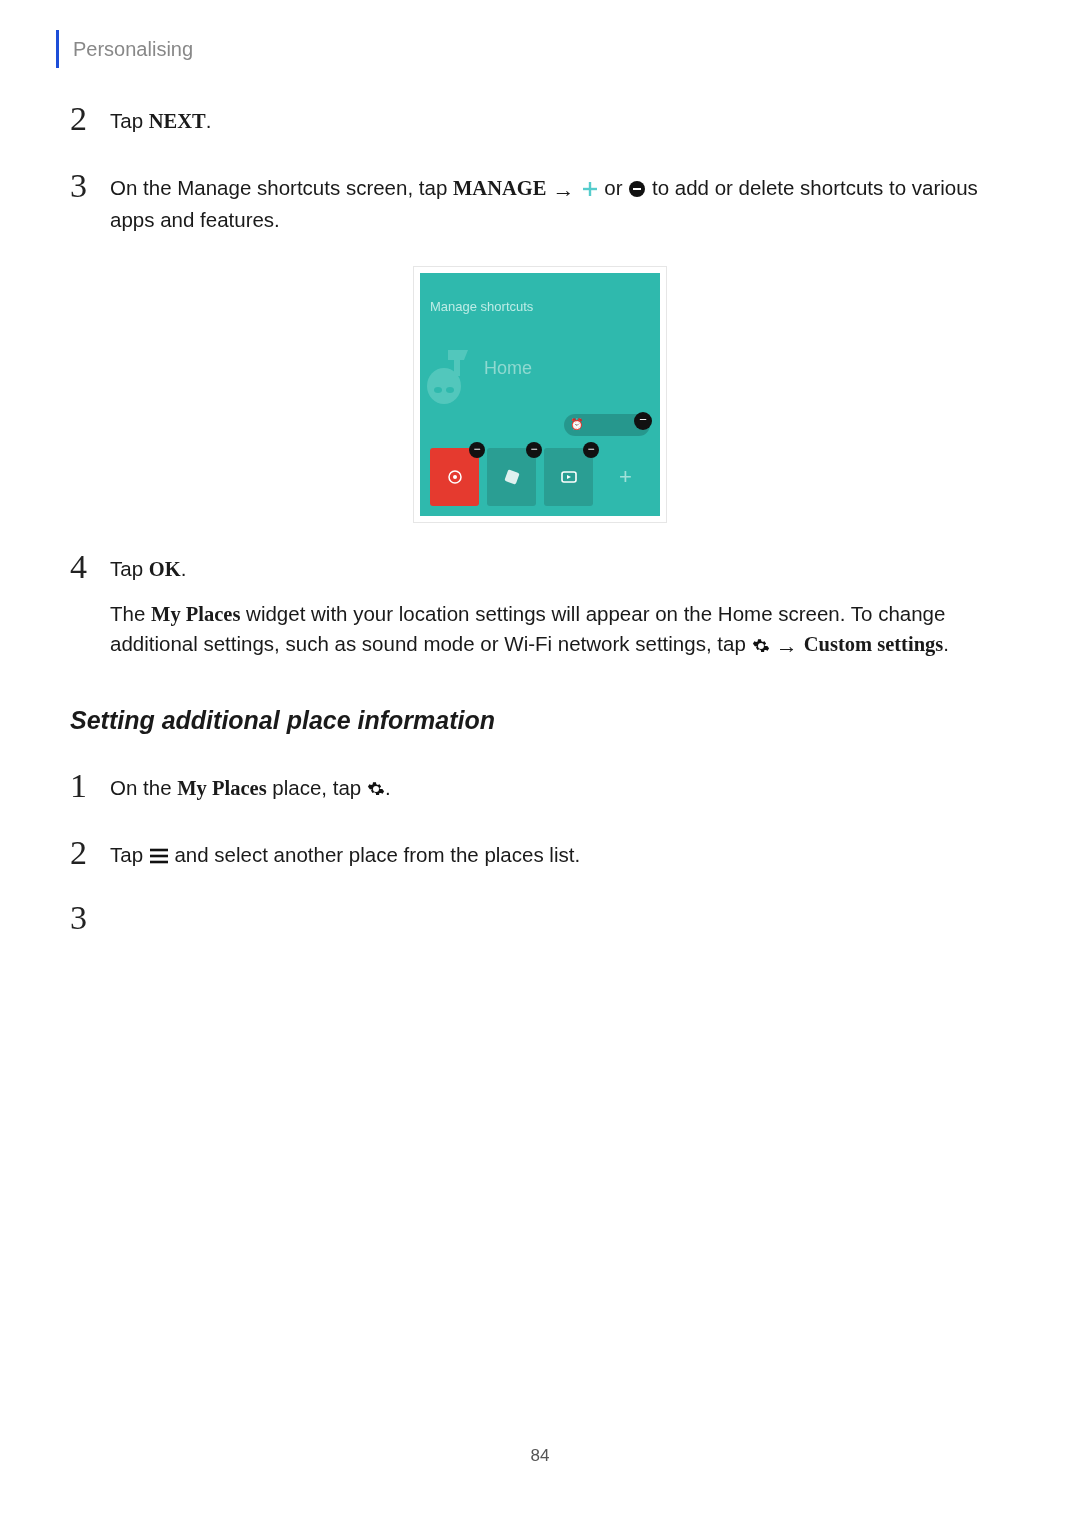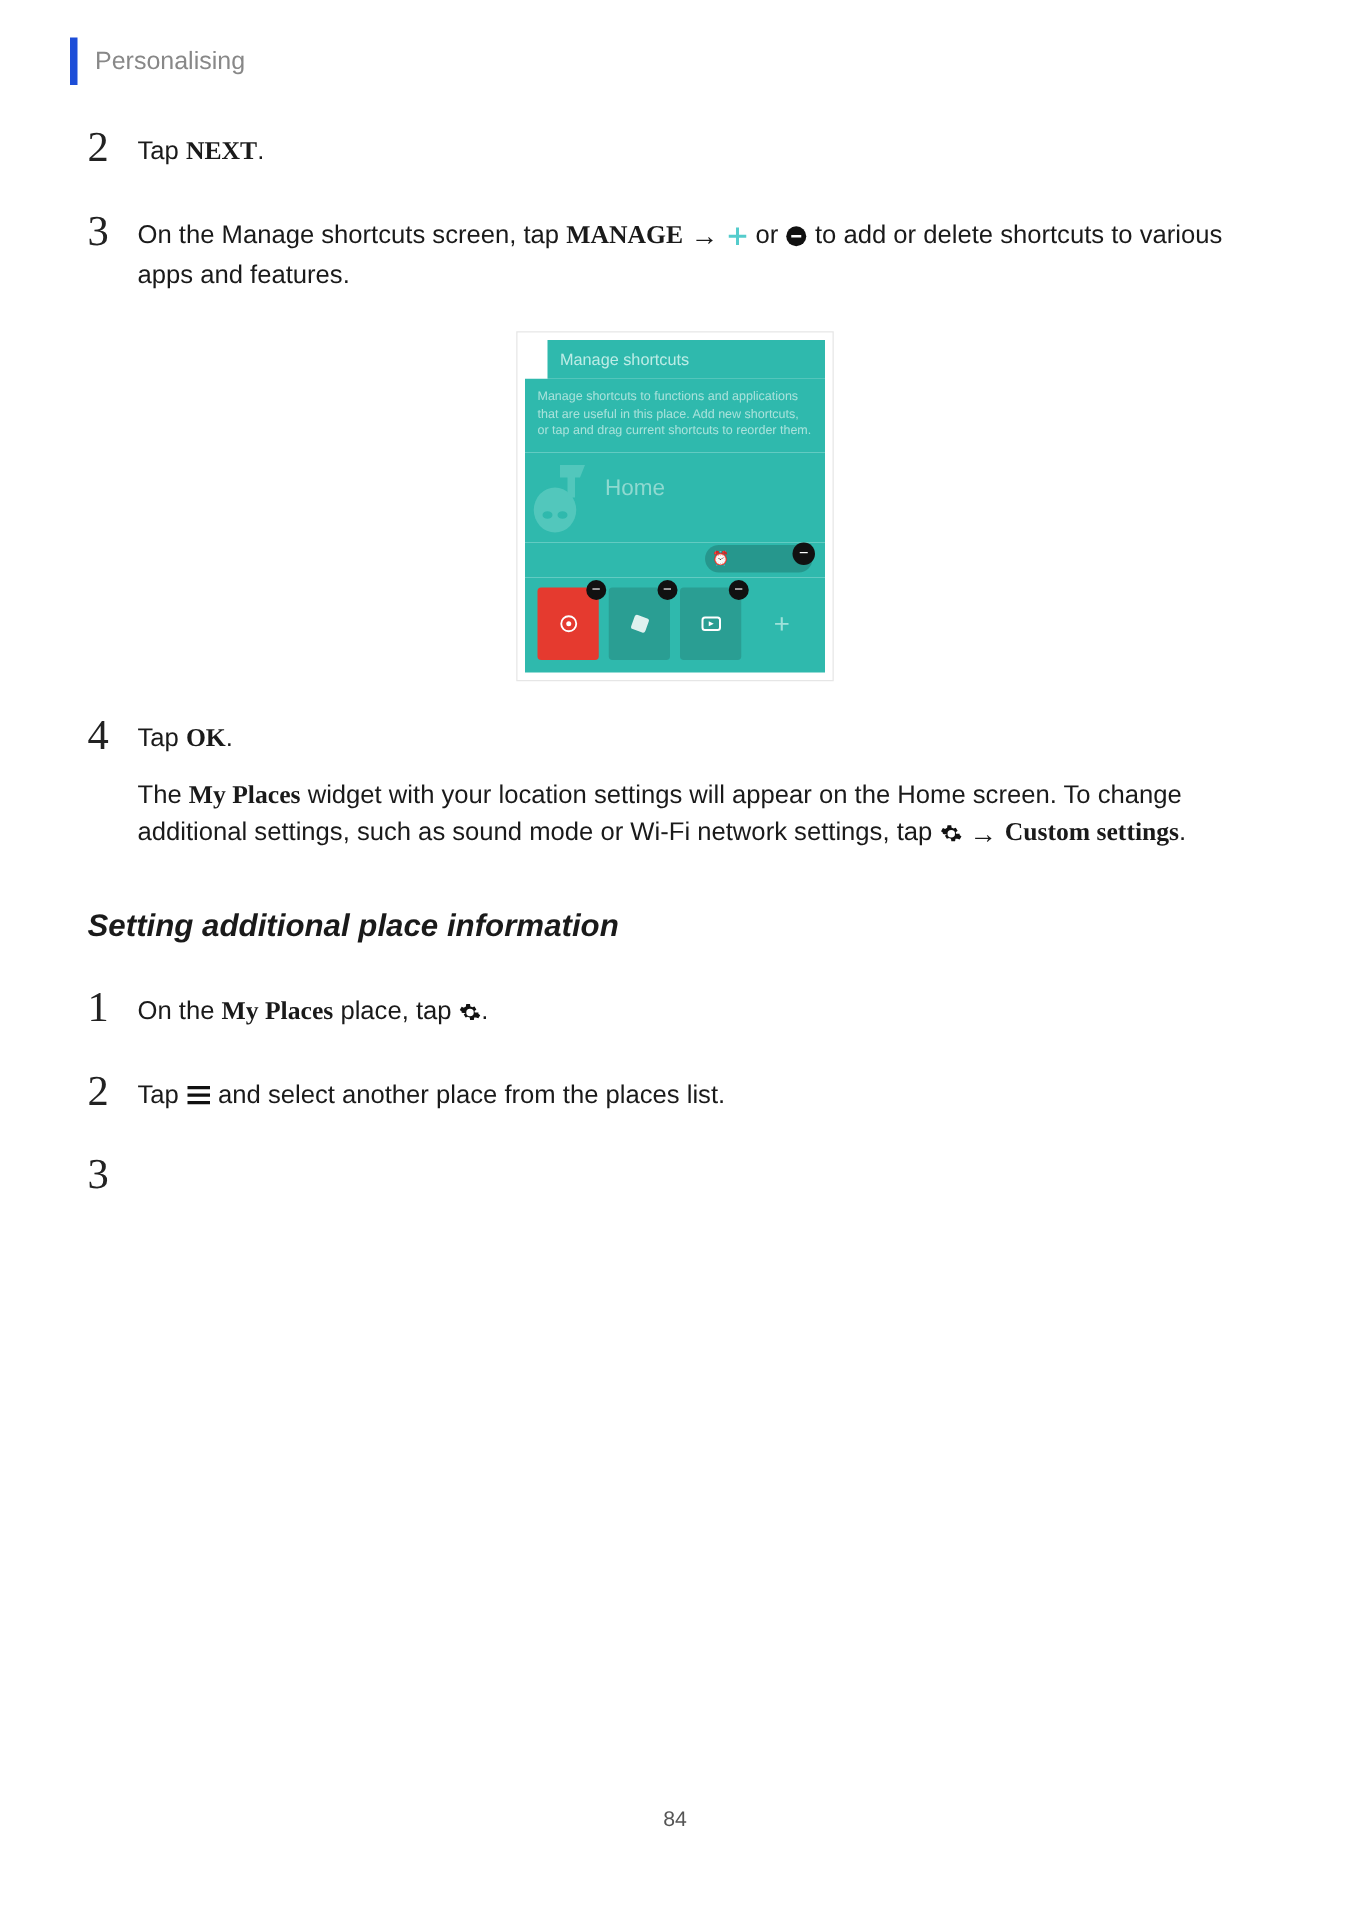--- a/index.html
+++ b/index.html
@@ -9,21 +9,21 @@
     color: #1a1a1a;
     background: #fff;
     width: 1080px;
   }
   .page {
     padding: 30px 70px 60px 70px;
     position: relative;
     min-height: 1400px;
   }
   .header-rule {
-    border-left: 6px solid #1d4ed8;
+    border-left: 3px solid #1d4ed8;
     padding-left: 14px;
     margin-left: -14px;
     height: 38px;
     display: flex;
     align-items: center;
   }
   .header-text {
     color: #888;
     font-size: 20px;
   }
@@ -77,23 +77,22 @@
     display: inline-block;
     width: 240px;
     padding: 6px;
     background: #fff;
     box-shadow: 0 0 0 1px #e6e6e6;
   }
   .fig-header {
     background: #2fb9ad;
     color: #bdece6;
     font-size: 13px;
-    padding: 8px 10px;
+    padding: 26px 10px;
     text-align: left;
-    margin-left: 18px;
   }
   .fig-desc {
     background: #2fb9ad;
     color: #a9e2db;
     font-size: 10px;
     line-height: 1.35;
     padding: 8px 10px 10px 10px;
     text-align: left;
   }
   .fig-home {
@@ -224,21 +223,20 @@
                 <circle cx="9" cy="9" r="8" fill="#111"></circle>
                 <line x1="5" y1="9" x2="13" y2="9" stroke="#fff" stroke-width="2"></line>
               </svg></span><span> to add or delete shortcuts to various apps and features.</span>
         </p>
       </div>
     </div>
 
     <div class="figure-wrap">
       <div class="figure">
         <div class="fig-header">Manage shortcuts</div>
-        <div class="fig-desc">Manage shortcuts to functions and applications that are useful in this place. Add new shortcuts, or tap and drag current shortcuts to reorder them.</div>
         <div class="fig-home">
           <span class="home-shape">
             <svg width="56" height="66" viewBox="0 0 56 66">
               <ellipse cx="18" cy="44" rx="17" ry="18" fill="#52c7bc"></ellipse>
               <rect x="28" y="8" width="6" height="26" fill="#52c7bc"></rect>
               <path d="M22 8 L42 8 L38 18 L22 18 Z" fill="#52c7bc"></path>
               <ellipse cx="12" cy="48" rx="4" ry="3" fill="#2fb9ad"></ellipse>
               <ellipse cx="24" cy="48" rx="4" ry="3" fill="#2fb9ad"></ellipse>
             </svg>
           </span>

